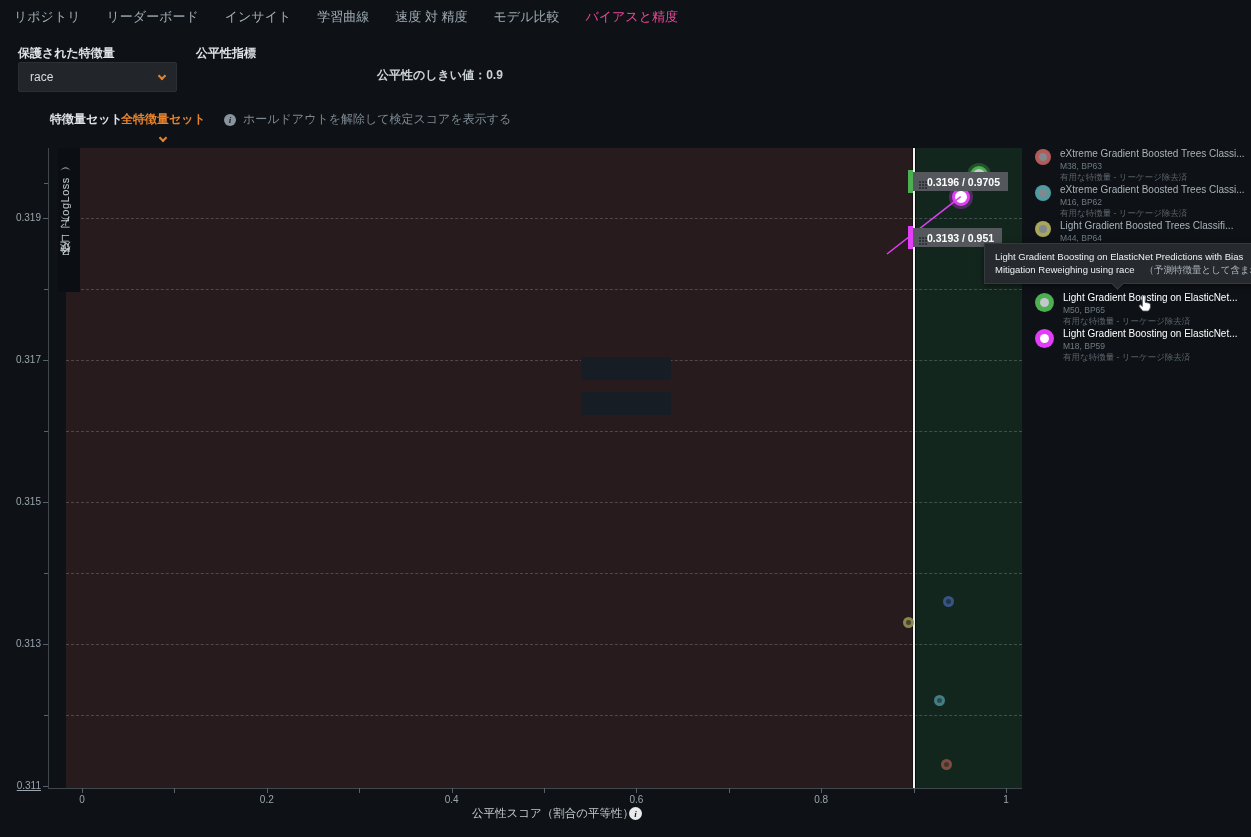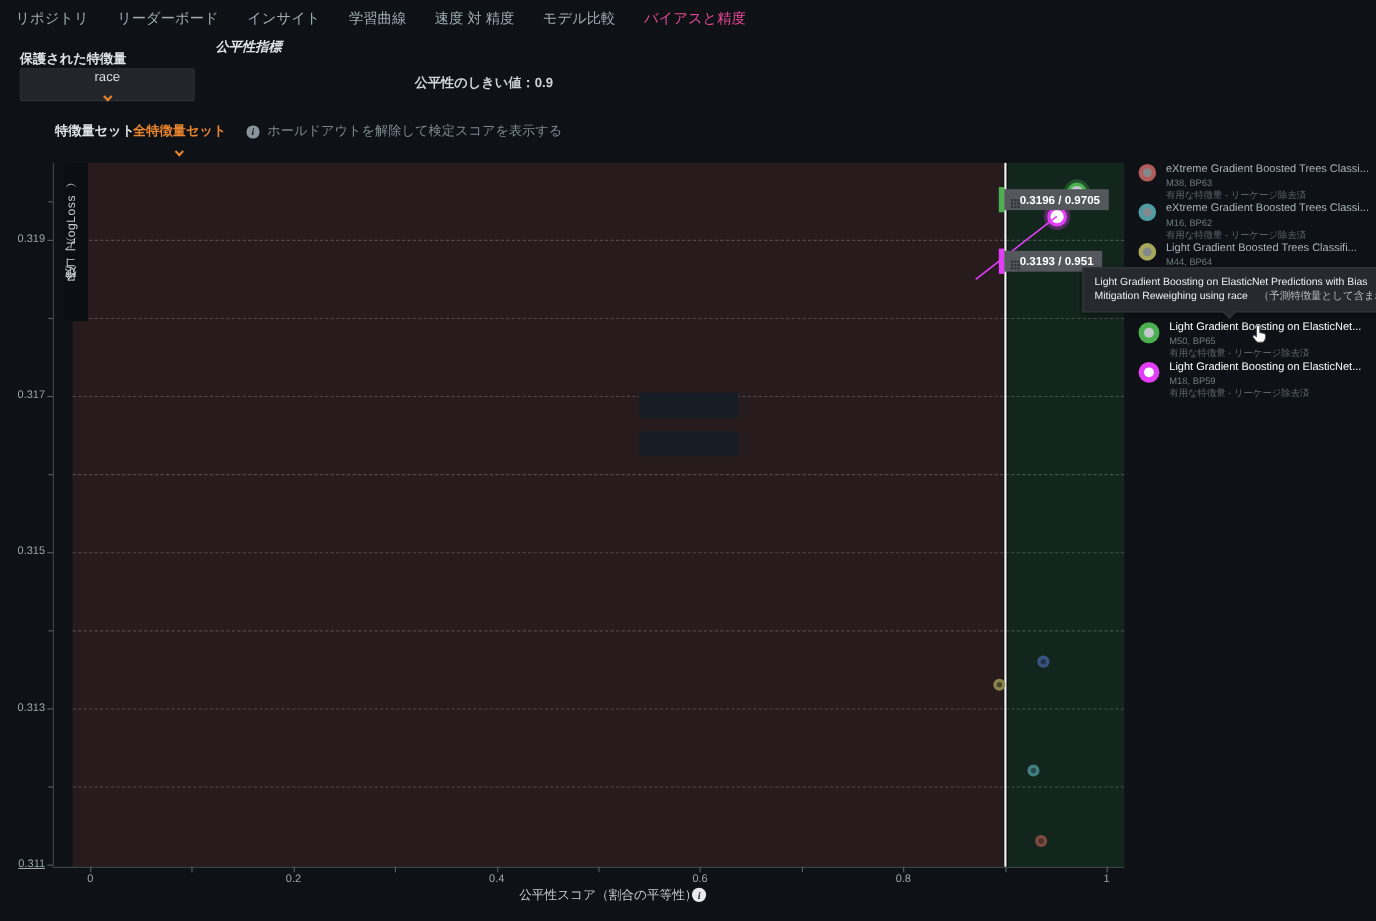--- a/index.html
+++ b/index.html
@@ -14,21 +14,21 @@
   
   #nav{position:absolute;left:14px;top:8px;display:flex;gap:26px;font-size:13px;color:#a0adb6;}
   .nav-tab{cursor:pointer;white-space:nowrap;}
   .nav-tab.active{color:#ec4899;}
 
   
   .filter-label{position:absolute;font-size:12px;font-weight:700;color:#dde3e7;}
   .dropdown{
     position:absolute;height:30px;background:#22262b;border:1px solid #2b3035;border-radius:2px;
     display:flex;align-items:center;justify-content:space-between;padding:0 11px;
-    font-size:12px;color:#d6dce0;cursor:pointer;flex-direction:column;
+    font-size:12px;color:#d6dce0;cursor:pointer;
   }
   .chev{width:6px;height:6px;border-right:2px solid #e8832e;border-bottom:2px solid #e8832e;
         transform:rotate(45deg);display:inline-block;margin-top:-3px;}
   #threshold-text{position:absolute;left:377px;top:67px;font-size:12px;color:#cdd4d9;font-weight:700;}
 
   
   #featureset-label{position:absolute;left:50px;top:111px;font-size:12px;font-weight:700;color:#dde3e7;}
   #featureset-dd{position:absolute;left:121px;top:111px;font-size:12px;font-weight:700;color:#e8832e;cursor:pointer;display:flex;gap:8px;align-items:center;flex-direction:column;}
   #featureset-dd .chev{margin-top:-1px;}
   .info-icon{display:inline-flex;align-items:center;justify-content:center;
@@ -101,21 +101,21 @@
       <span class="nav-tab">モデル比較</span>
       <span class="nav-tab active">バイアスと精度</span>
     </div>
 
   <div class="filter-label" style="left:18px;top:45px;">保護された特徴量</div>
   <div class="dropdown" style="left:18px;top:62px;width:159px;">
     <span>race</span>
     <span class="chev"></span>
   </div>
 
-  <div class="filter-label" style="left:196px;top:34px;font-style:italic;">公平性指標</div>
+  <div class="filter-label" style="left:196px;top:45px;">公平性指標</div>
 
   <div id="threshold-text">公平性のしきい値：0.9</div>
 
   <div id="featureset-label">特徴量セット</div>
   <div id="featureset-dd">
     <span>全特徴量セット</span>
     <span class="chev"></span>
   </div>
   <div id="holdout-note">
     <span class="info-icon">i</span>

